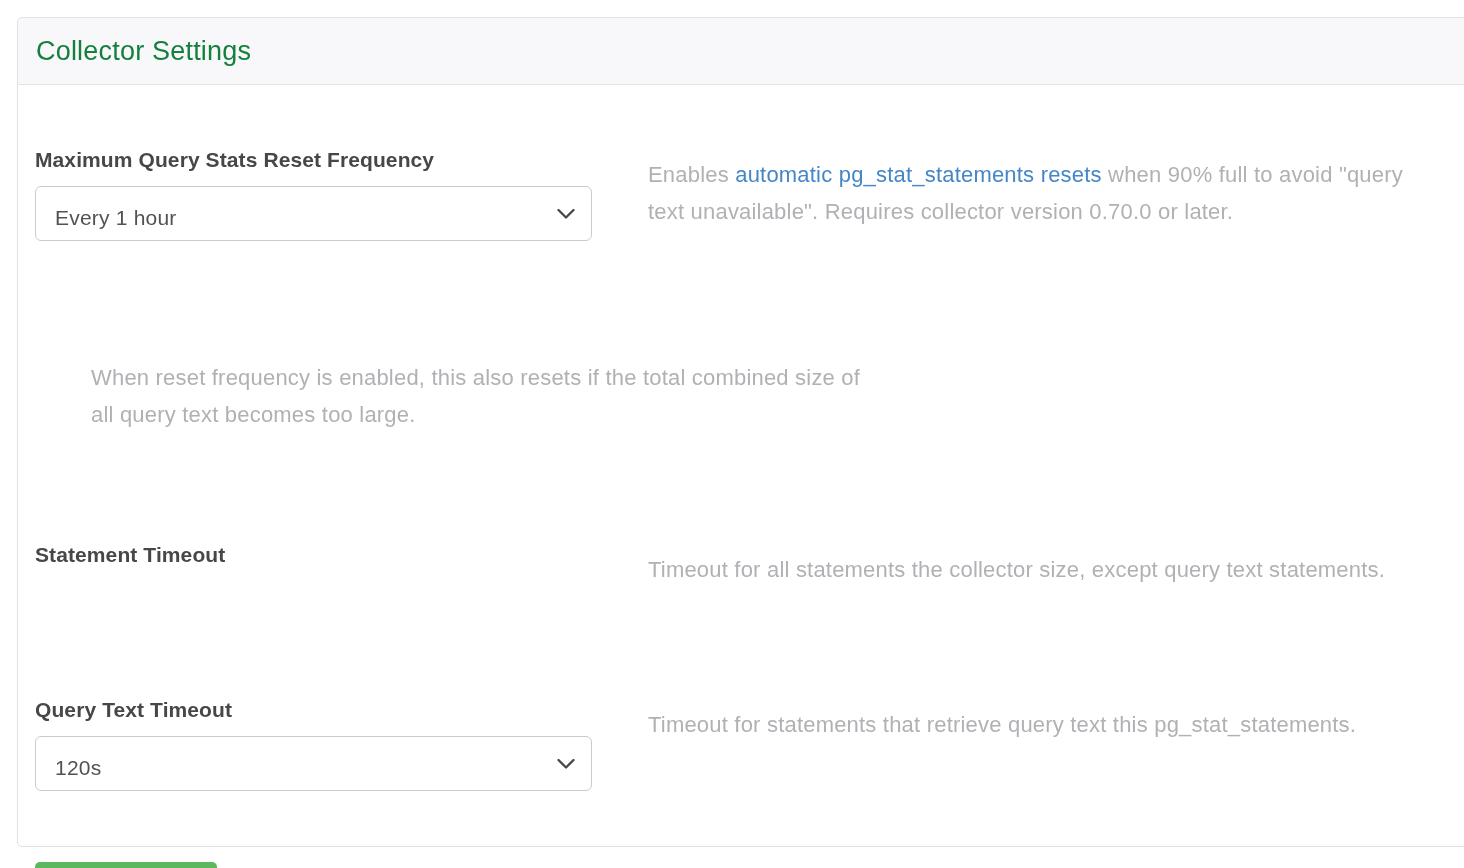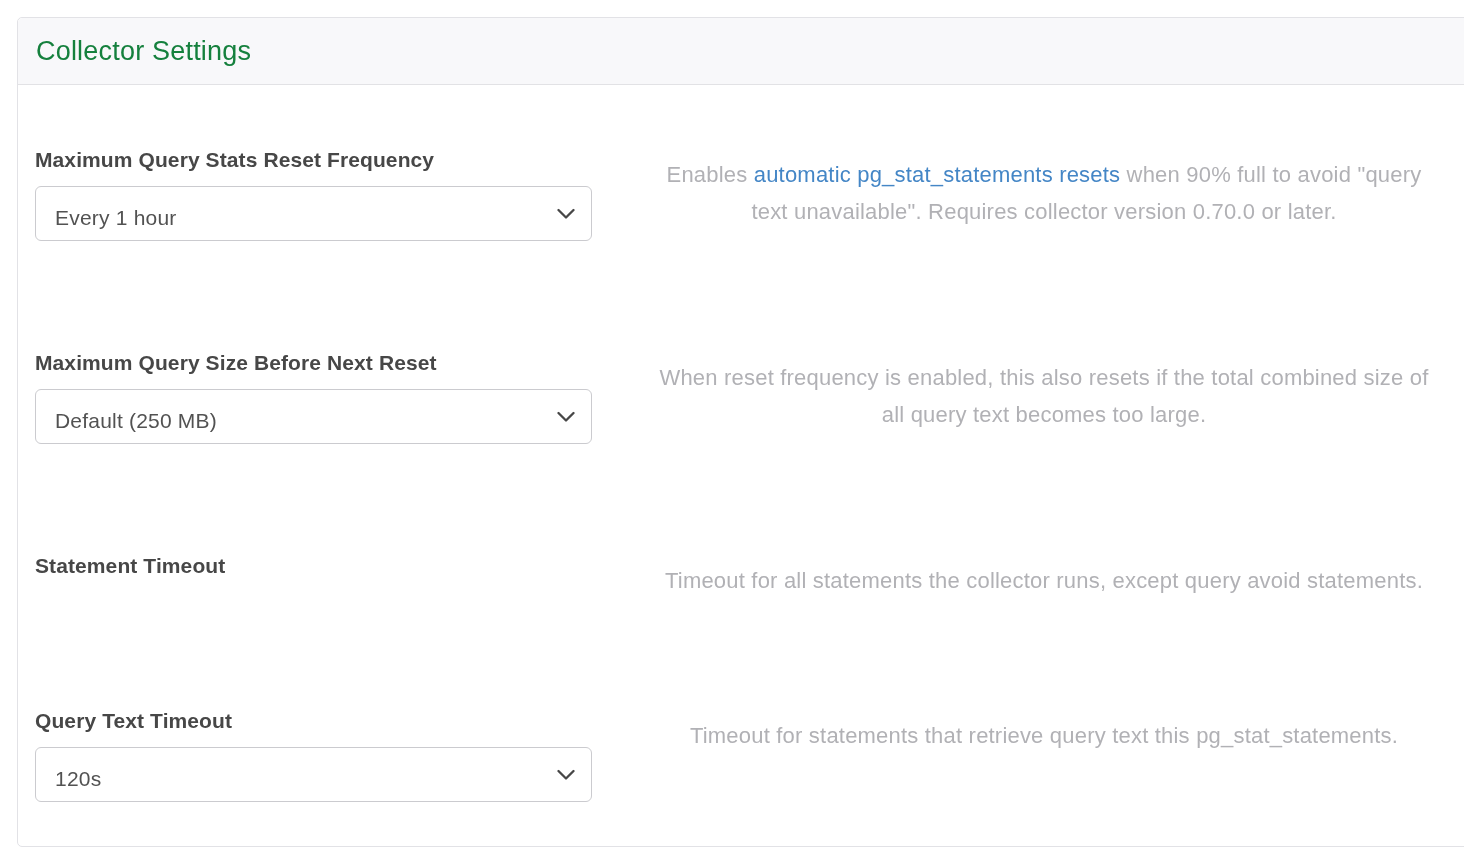--- a/index.html
+++ b/index.html
@@ -80,21 +80,20 @@
   }
   .desc-col {
     width: 792px;
     flex: 0 0 792px;
     margin-left: 56px;
     padding-top: 44px;
     font-size: 22px;
     line-height: 37px;
     color: #b1b1b5;
     letter-spacing: 0.2px;
-    text-align: center;
   }
   .desc-link {
     color: var(--link-blue, #4486c6);
     text-decoration: none;
     cursor: pointer;
   }
   .save-button {
     display: inline-block;
     border: none;
     background: var(--save-green, #5cb85c);
@@ -127,38 +126,29 @@
           <svg class="select-chevron" viewBox="0 0 18 11">
             <polyline points="1.5,1.5 9,9 16.5,1.5" fill="none" stroke="#474747" stroke-width="2.3" stroke-linecap="round" stroke-linejoin="round"></polyline>
           </svg>
         </div>
       </div>
       <div class="desc-col"><span>Enables </span><a class="desc-link">automatic pg_stat_statements resets</a><span> when 90% full to avoid "query text unavailable". Requires collector version 0.70.0 or later.</span></div>
     </div>
 
     
     <div class="setting-row">
-      <div class="control-col">
-        <div class="field-label">Maximum Query Size Before Next Reset</div>
-        <div class="select-box" role="combobox">
-          <span class="select-value">Default (250 MB)</span>
-          <svg class="select-chevron" viewBox="0 0 18 11">
-            <polyline points="1.5,1.5 9,9 16.5,1.5" fill="none" stroke="#474747" stroke-width="2.3" stroke-linecap="round" stroke-linejoin="round"></polyline>
-          </svg>
-        </div>
-      </div>
       <div class="desc-col"><span>When reset frequency is enabled, this also resets if the total combined size of all query text becomes too large.</span><a class="desc-link"></a><span></span></div>
     </div>
 
     
     <div class="setting-row">
       <div class="control-col">
         <div class="field-label">Statement Timeout</div>
       </div>
-      <div class="desc-col"><span>Timeout for all statements the collector runs, except query avoid statements.</span><a class="desc-link"></a><span></span></div>
+      <div class="desc-col"><span>Timeout for all statements the collector size, except query text statements.</span><a class="desc-link"></a><span></span></div>
     </div>
 
     
     <div class="setting-row">
       <div class="control-col">
         <div class="field-label">Query Text Timeout</div>
         <div class="select-box" role="combobox">
           <span class="select-value">120s</span>
           <svg class="select-chevron" viewBox="0 0 18 11">
             <polyline points="1.5,1.5 9,9 16.5,1.5" fill="none" stroke="#474747" stroke-width="2.3" stroke-linecap="round" stroke-linejoin="round"></polyline>

